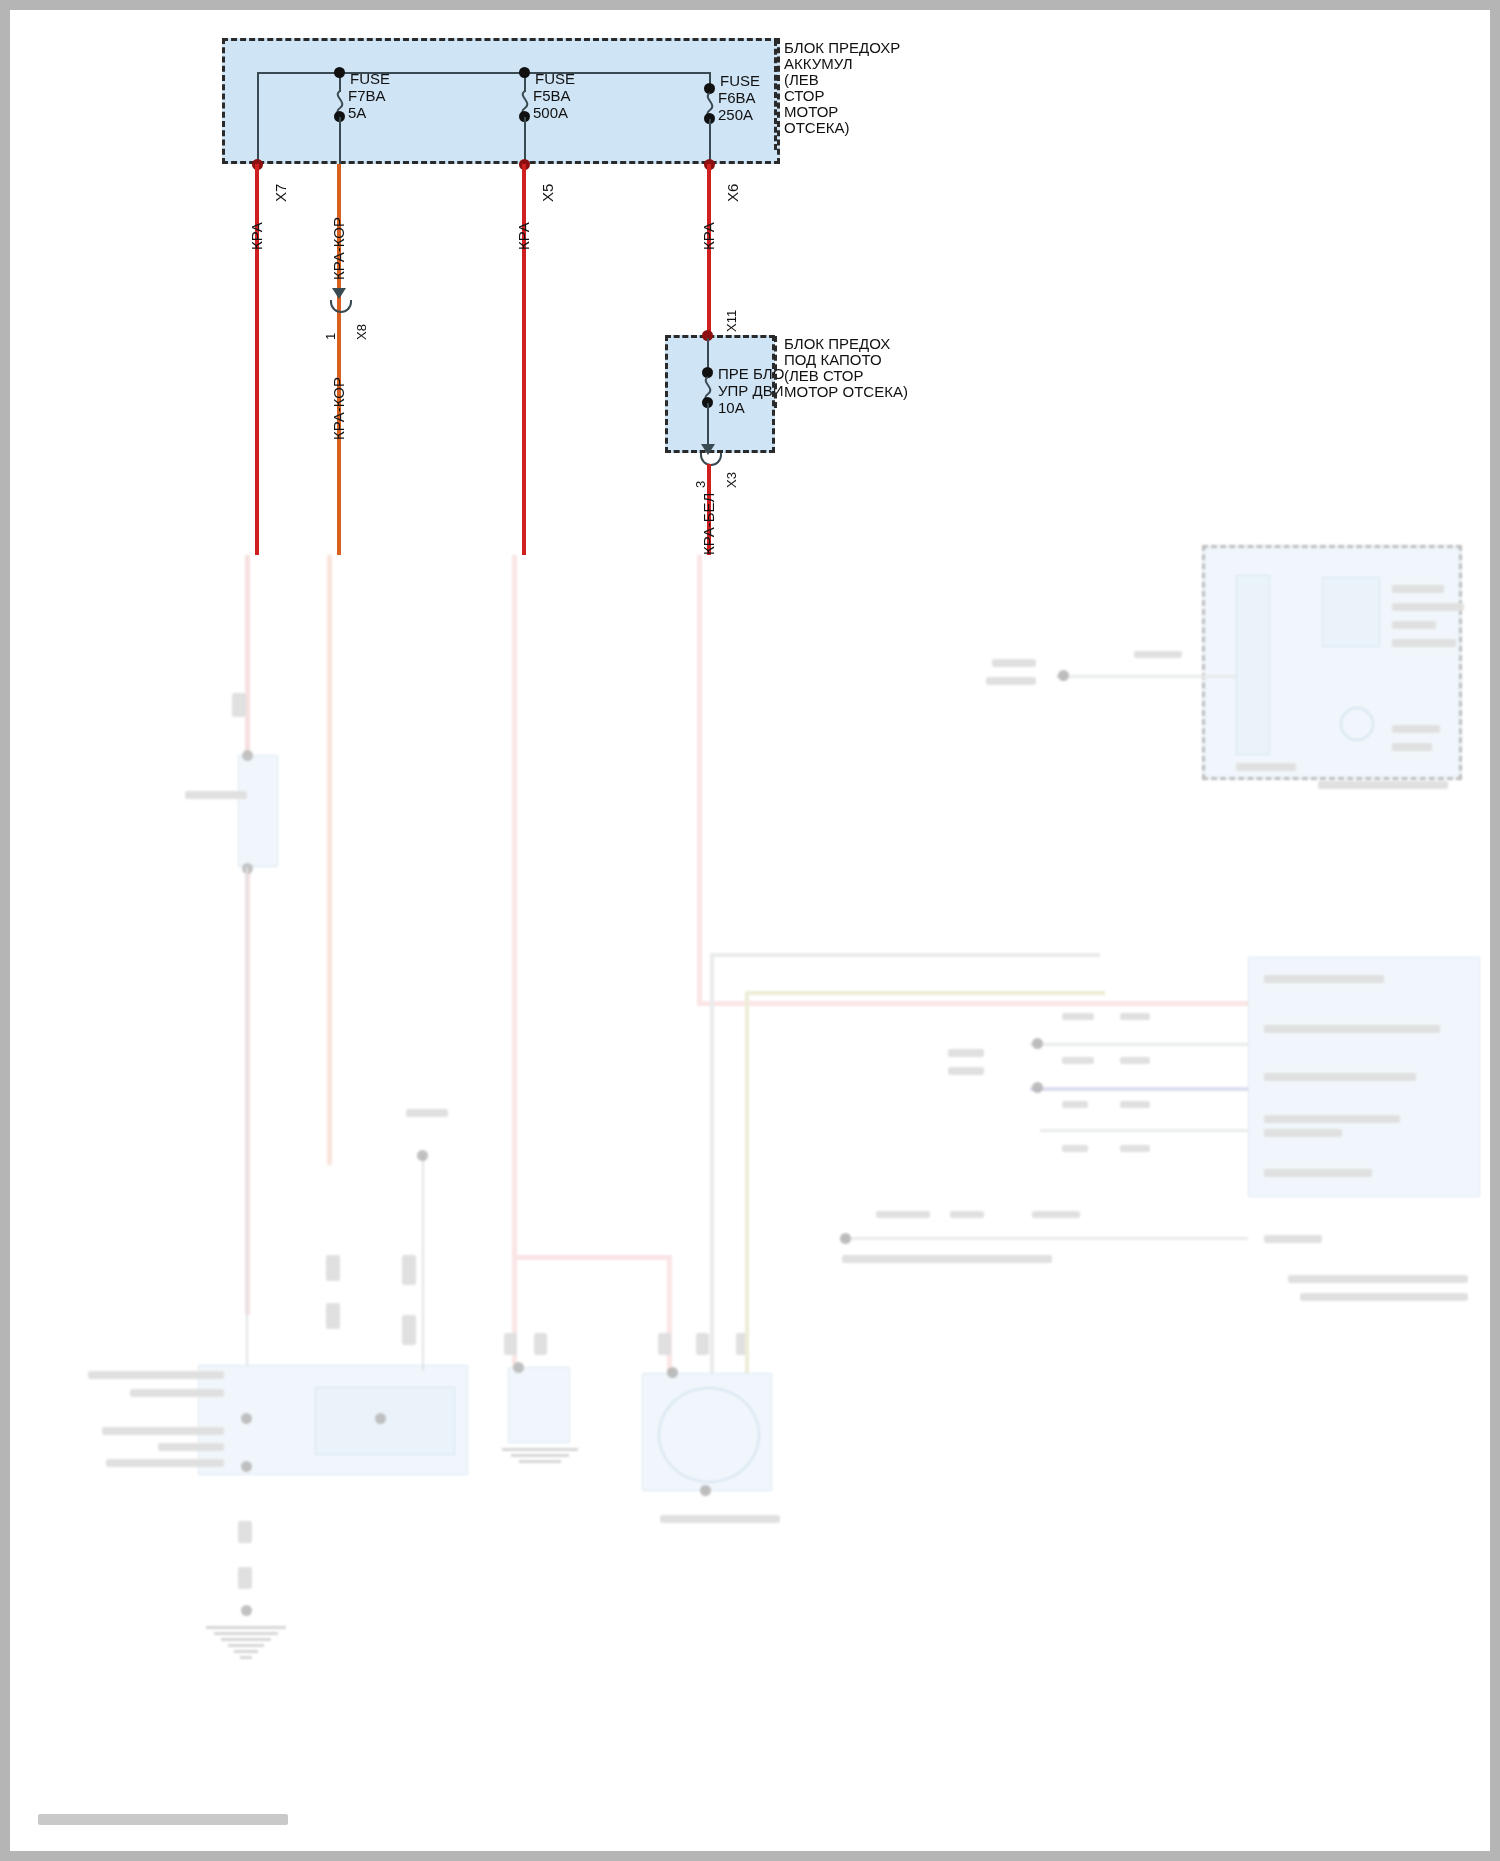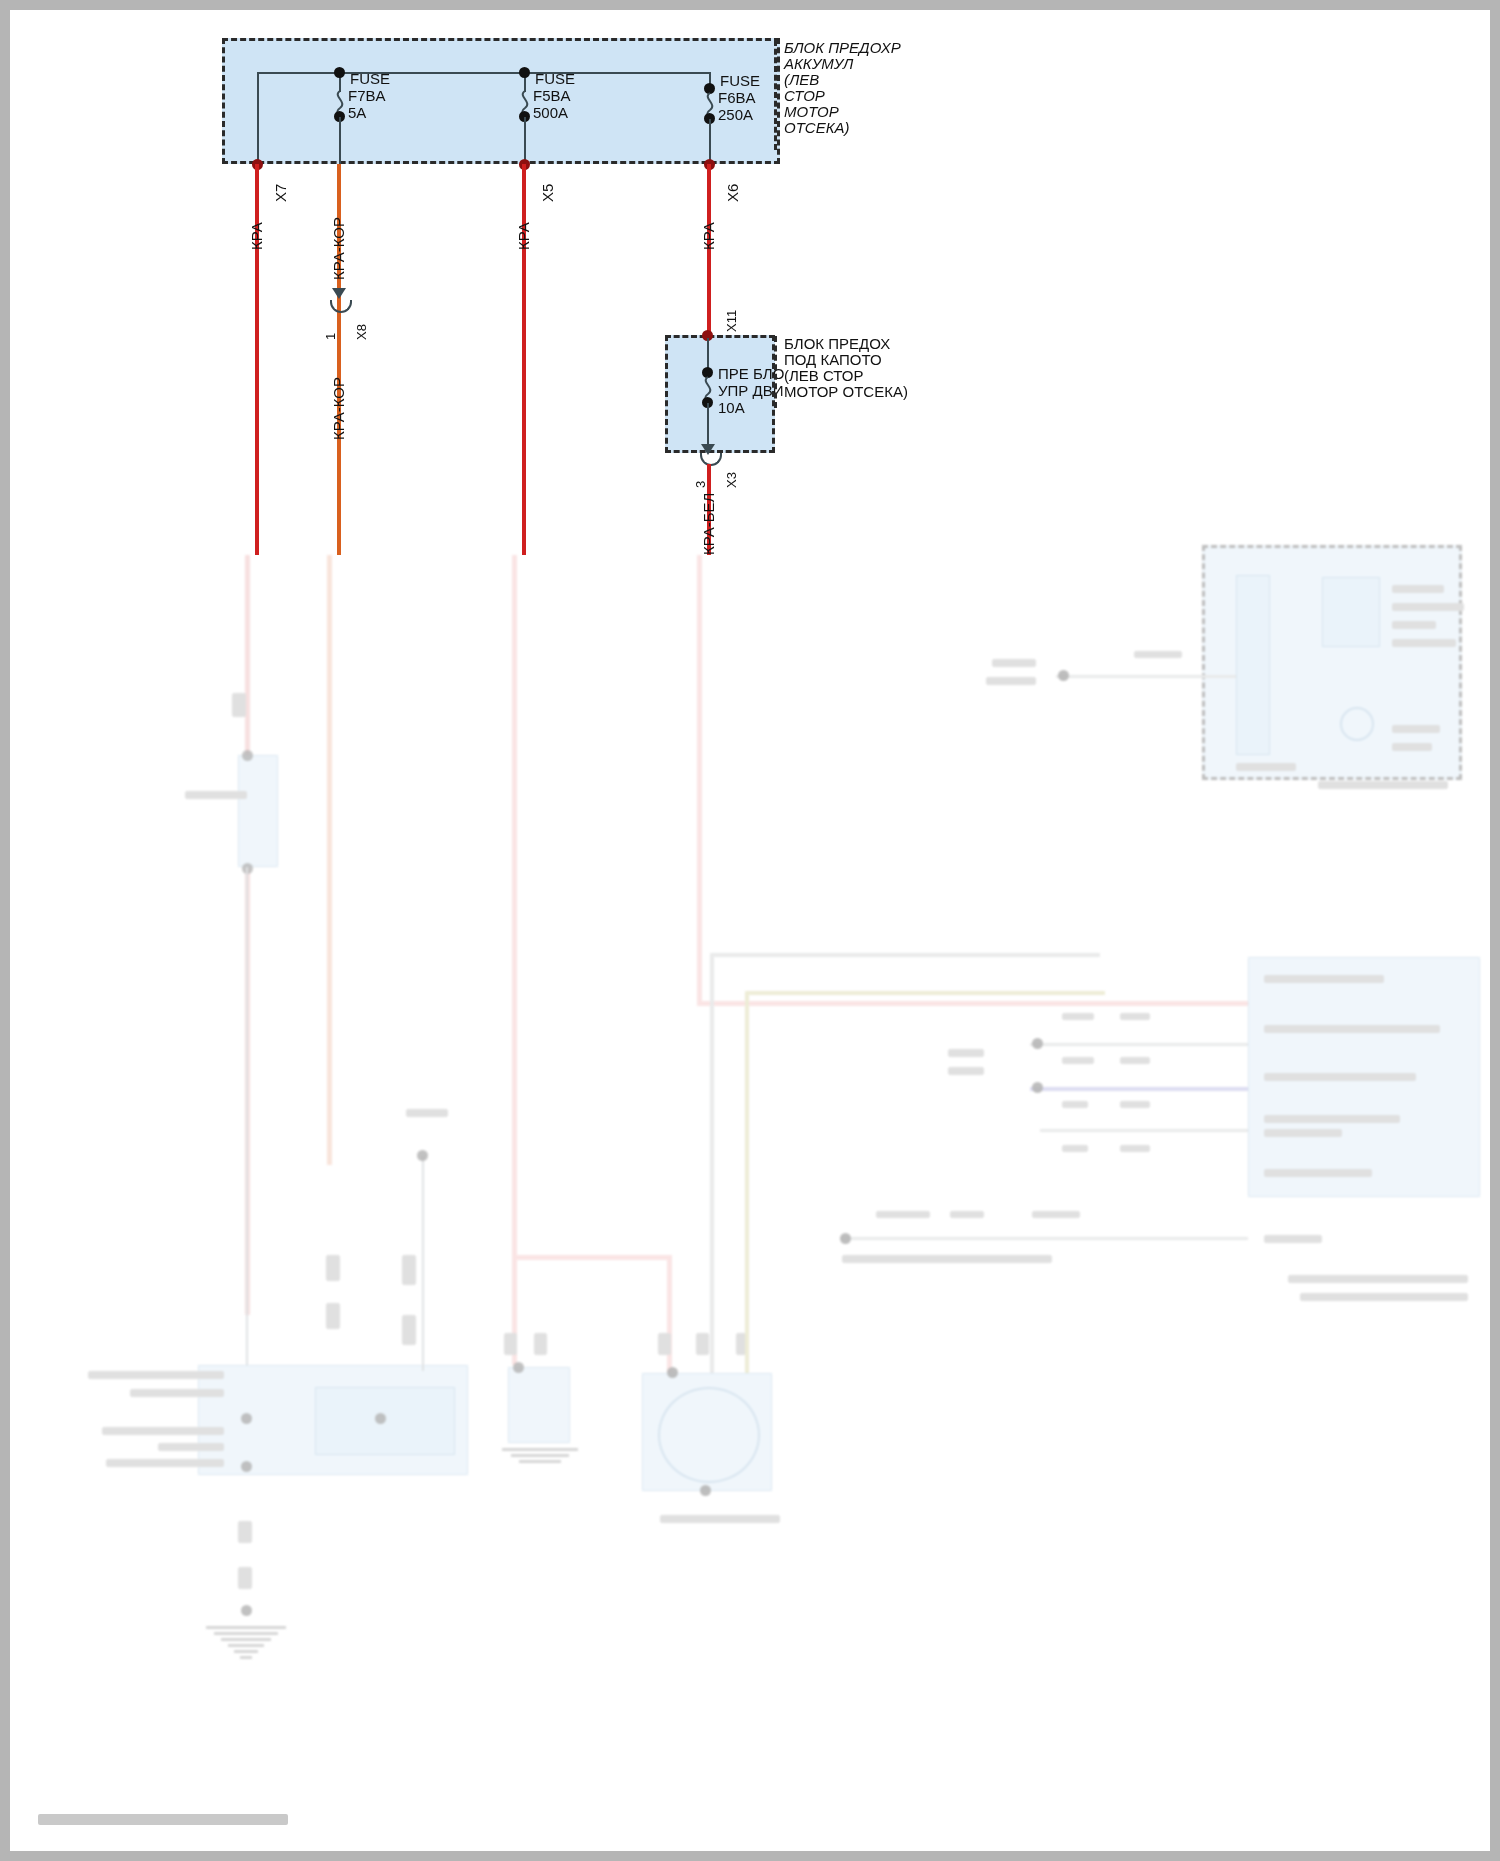--- a/index.html
+++ b/index.html
@@ -101,21 +101,21 @@
     <div class="dot" style="left:694px;top:73px;"></div>
     <svg class="fuse-sq" style="left:690px;top:82px;" width="20" height="28" viewBox="0 0 20 28">
       <path d="M10 1 C2 6, 18 12, 10 18 C4 22, 10 24, 10 27" fill="none" stroke="#3a4a52" stroke-width="2"></path>
     </svg>
     <div class="dot" style="left:694px;top:103px;"></div>
     <div class="lead v" style="left:699px;top:109px;height:45px;"></div>
     <div class="lbl" style="left:710px;top:62px;">FUSE</div>
     <div class="lbl" style="left:708px;top:79px;">F6BA</div>
     <div class="lbl" style="left:708px;top:96px;">250A</div>
 
-    <div class="caption" style="left:764px;top:30px;height:110px;font-style:italic;">БЛОК ПРЕДОХР
+    <div class="caption" style="left:764px;top:30px;height:110px;">БЛОК ПРЕДОХР
 АККУМУЛ
 (ЛЕВ
 СТОР
 МОТОР
 ОТСЕКА)</div>
 
     <div class="dot red" style="left:242px;top:149px;"></div>
     <div class="dot red" style="left:509px;top:149px;"></div>
     <div class="dot red" style="left:694px;top:149px;"></div>
 

